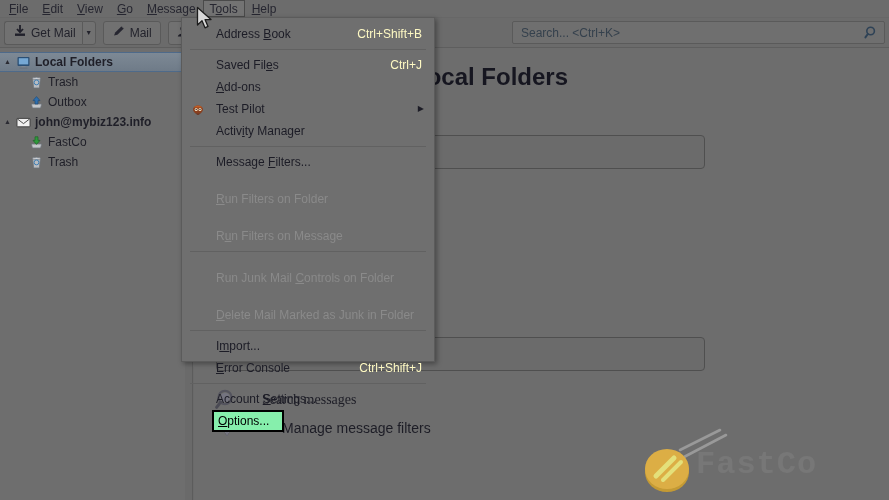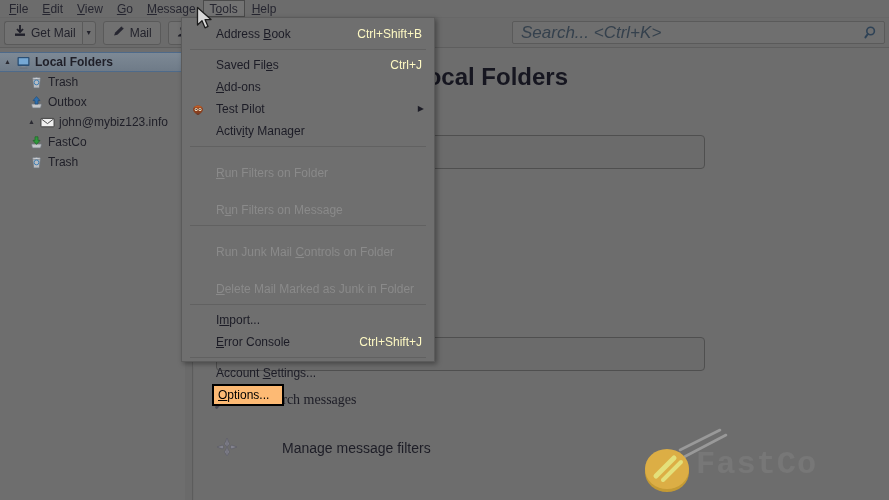--- a/index.html
+++ b/index.html
@@ -68,21 +68,21 @@
 
   
   .searchwrap {
     position:absolute; top:21px; left:512px; width:373px; height:23px;
     border:1px solid #5a5a5a; border-radius:2px;
     background:#6f6f6f;
     display:flex; align-items:center;
   }
   .searchwrap .ph {
     flex:1; padding-left:8px;
-    font-size:17px; font-style:italic;
+    font-size:12px; 
     color:#35414d;
     white-space:nowrap;
   }
   .searchwrap .sicon { width:26px; display:flex; align-items:center; justify-content:center;}
 
   
   .sidebar {
     position:absolute; top:49px; left:0; width:193px; height:451px;
     background:#6e6e6e;
     border-right:1px solid #5c5c5c;
@@ -91,21 +91,21 @@
   }
   .frow {
     display:flex; align-items:center; height:20px;
     padding-left:2px; color:#1f1f28; white-space:nowrap;
   }
   .frow.sel {
     background:linear-gradient(#7d8995,#6f7b88);
     border-top:1px solid #4e6a8a; border-bottom:1px solid #4e6a8a;
     font-weight:bold;
   }
-  .frow.acct { font-weight:normal;justify-content:center; }
+  .frow.acct { font-weight:bold; }
   .twisty {
     width:11px; font-size:7px; color:#2a2a32; text-align:center; line-height:20px;
   }
   .twisty.blank { color:transparent; }
   .fico { width:20px; display:flex; align-items:center; justify-content:center; }
   .flabel { padding-left:2px; }
 
   
   .sbtrack {
     position:absolute; right:0; top:0; width:7px; height:451px;
@@ -131,21 +131,21 @@
   .panel2 { left:22px; top:288px; width:489px; height:34px; }
   .mlabel {
     position:absolute; font-size:13px; color:#1d1d26; white-space:nowrap;
   }
   .lbl-accounts { left:22px; top:138px; }
   .actionrow {
     position:absolute; display:flex; align-items:center; gap:18px;
     font-size:14px; color:#1d1d26; white-space:nowrap;
   }
   .act1 { left:16px; top:338px;font-family:Liberation Serif, serif; }
-  .act2 { left:16px; top:386px;gap:38px; }
+  .act2 { left:16px; top:366px;gap:38px; }
   .actico { width:34px; display:flex; align-items:center; justify-content:center; }
 
   
   .watermark {
     position:absolute; left:440px; top:375px;
     width:240px; height:85px;
     pointer-events:none;
   }
   .wm-text {
     position:absolute; left:62px; top:22px;
@@ -177,21 +177,21 @@
   .mrow .mkey {
     position:absolute; right:12px; top:0; line-height:22px;
     font-size:12px; color:#fef9c3;
   }
   .mrow .marrow {
     position:absolute; right:10px; top:0; line-height:22px; font-size:8px; color:#1c1c26;
   }
   .mrow.disabled { color:#8a8a8a;margin-top:15px; }
   .msep { height:1px; background:#616161; margin:4px 8px 4px 8px; }
   .mrow.focused {
-    background:#fdba74; color:#000;
+    background:#86efac; color:#000;
     border:2px solid #000;
     width:72px; height:22px;
     margin-left:30px;
     padding-left:0;
   }
   .mrow.focused .mlbl { padding-left:4px; }
 
   
   .cursor {
     position:absolute; left:196px; top:6px; z-index:80;
@@ -406,20 +406,23 @@
             <path d="M4 11.6 L7 13 L10 11.6" fill="#6b2d14"></path>
           </svg>
         </span>
         <span class="mlbl">Test Pilot</span>
         <span class="marrow">▶</span>
       </div>
       <div class="mrow">
         <span class="mlbl">Activ<span class="ul">i</span>ty Manager</span>
       </div>
       <div class="msep"></div>
+      <div class="mrow">
+        <span class="mlbl">Message <span class="ul">F</span>ilters...</span>
+      </div>
       <div class="mrow disabled">
         <span class="mlbl"><span class="ul">R</span>un Filters on Folder</span>
       </div>
       <div class="mrow disabled">
         <span class="mlbl">R<span class="ul">u</span>n Filters on Message</span>
       </div>
       <div class="msep"></div>
       <div class="mrow disabled">
         <span class="mlbl">Run Junk Mail <span class="ul">C</span>ontrols on Folder</span>
       </div>

